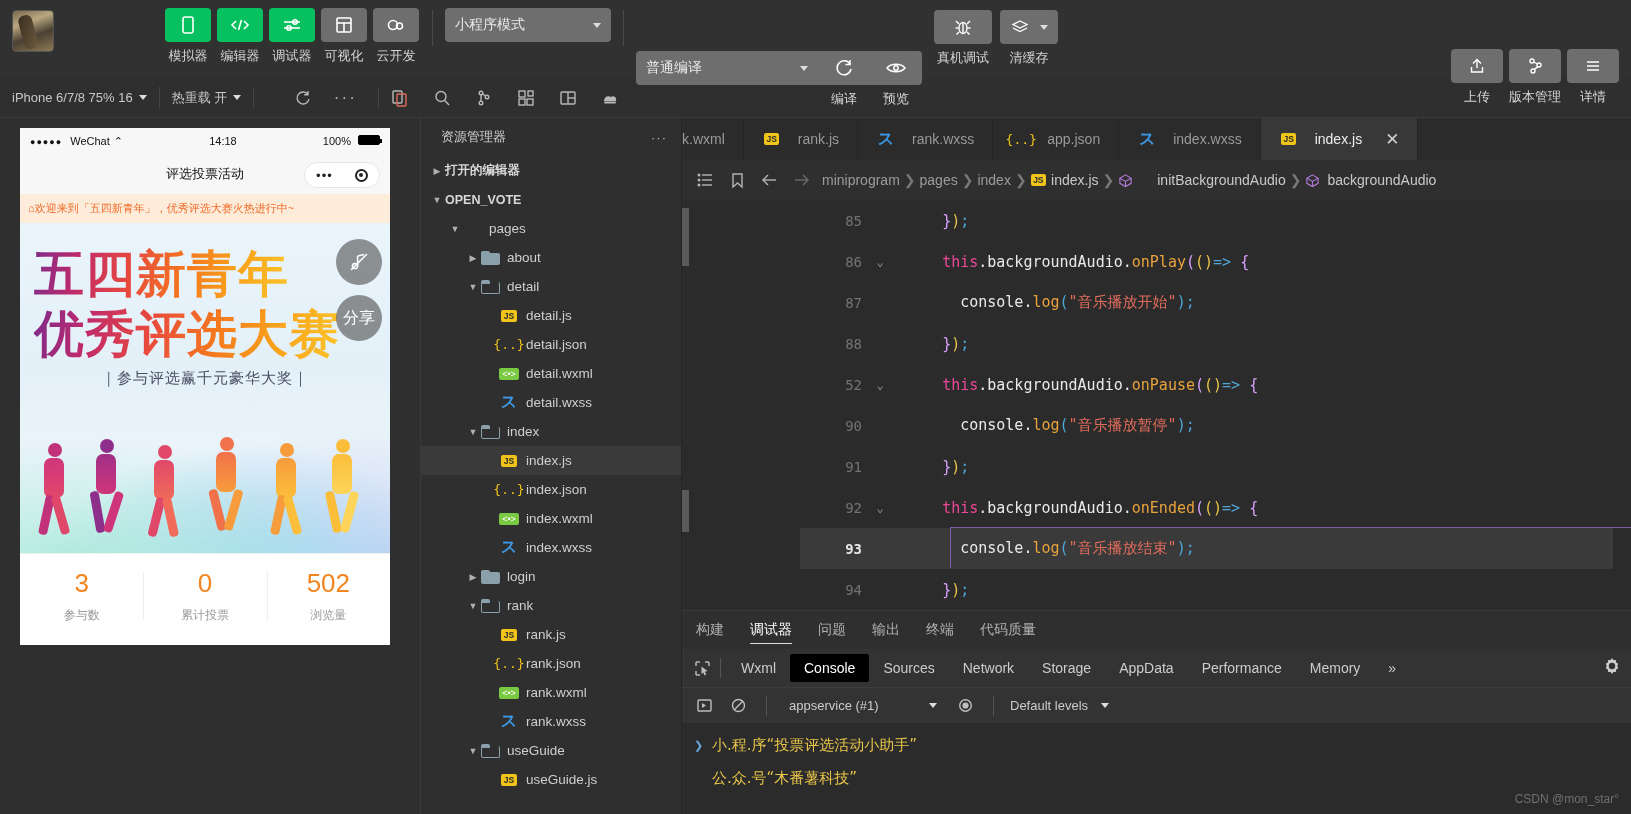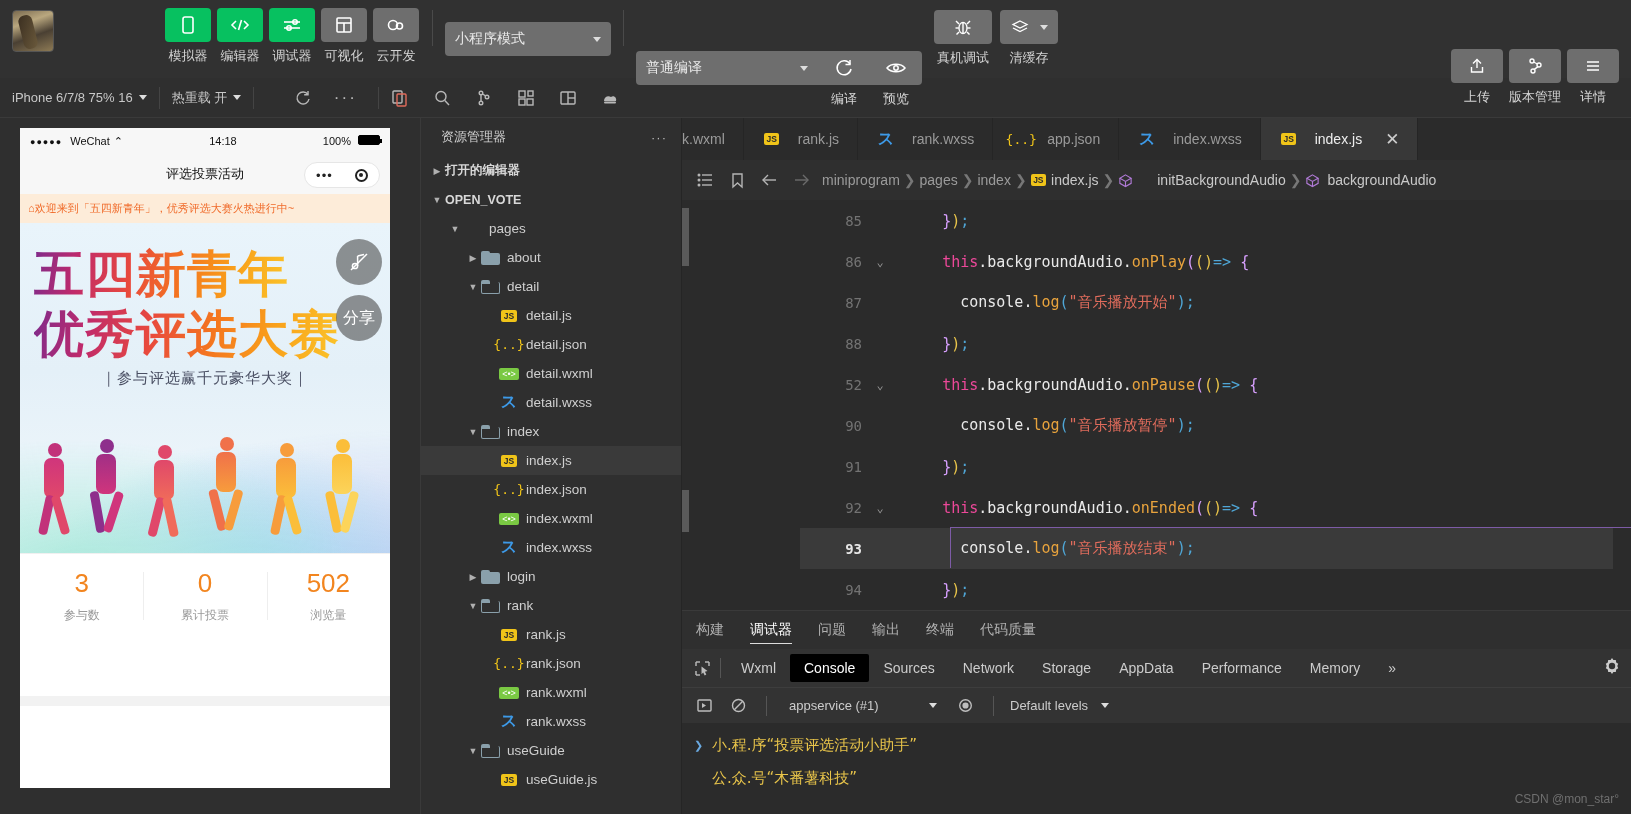--- a/index.html
+++ b/index.html
@@ -68,21 +68,21 @@
   .dev-select { font-size:13px; color:#c8c8c8; padding: 0 12px; display:flex; align-items:center; cursor:pointer;}
   .sub-sep { width:1px; height:22px; background:#444; }
   .sb-icon { width:42px; height:40px; display:flex;align-items:center;justify-content:center; cursor:pointer;}
   .sb-icon svg { stroke:#b8b8b8; fill:none; stroke-width:1.4;}
 
   
   .main { display:flex; height: 696px; }
 
   
   .sim { width: 420px; background:#2f2f2f; padding: 10px 20px; }
-  .phone { width: 370px; height: 660px; background:#fff; overflow:hidden; position:relative; }
+  .phone { width: 370px; height: 517px; background:#fff; overflow:hidden; position:relative; }
   .status-bar { height: 26px; background:#f7f7f7; display:flex; align-items:center; justify-content:space-between; padding: 0 10px; font-size:11px; color:#111;}
   .sigdots { letter-spacing:1px; font-size:9px; }
   .battery { width:22px;height:10px;border:1px solid #000;border-radius:2px;display:inline-block;position:relative;background:#000;margin-left:4px;}
   .battery::after{content:"";position:absolute;right:-3px;top:3px;width:2px;height:4px;background:#000;}
   .navbar { height: 40px; background:#f7f7f7; display:flex;align-items:center;justify-content:center;position:relative;font-size:13px;color:#111;}
   .capsule { position:absolute; right:10px; top:8px; width:76px;height:26px;border-radius:13px;background:#fff;border:1px solid #e6e6e6;display:flex;align-items:center;justify-content:space-around;}
   .capsule .dots{font-size:13px;letter-spacing:1px;color:#222;line-height:1;}
   .capsule .circ{width:13px;height:13px;border-radius:50%;border:2px solid #222;position:relative;}
   .capsule .circ::after{content:"";position:absolute;left:2.5px;top:2.5px;width:4px;height:4px;border-radius:50%;background:#222;}
   .notice { background:#fdecd9; color:#f06b2a; font-size:11px; padding: 7px 8px; white-space:nowrap; overflow:hidden;}
@@ -247,21 +247,21 @@
               <circle cx="7" cy="8" r="4.5"></circle>
               <circle cx="13.5" cy="9" r="3"></circle>
             </svg>
         </div>
         <span class="lbl">云开发</span>
       </div>
     </div>
 
     <div class="sep"></div>
 
-    <div class="select" style="margin-top:14px;">
+    <div class="select" style="margin-top:0;">
       <span>小程序模式</span>
       <span class="caret"></span>
     </div>
 
     <div class="sep"></div>
 
     <div class="combo" style="margin-top:2px;">
       <div class="stack">
         <div class="select">
           <span>普通编译</span>

